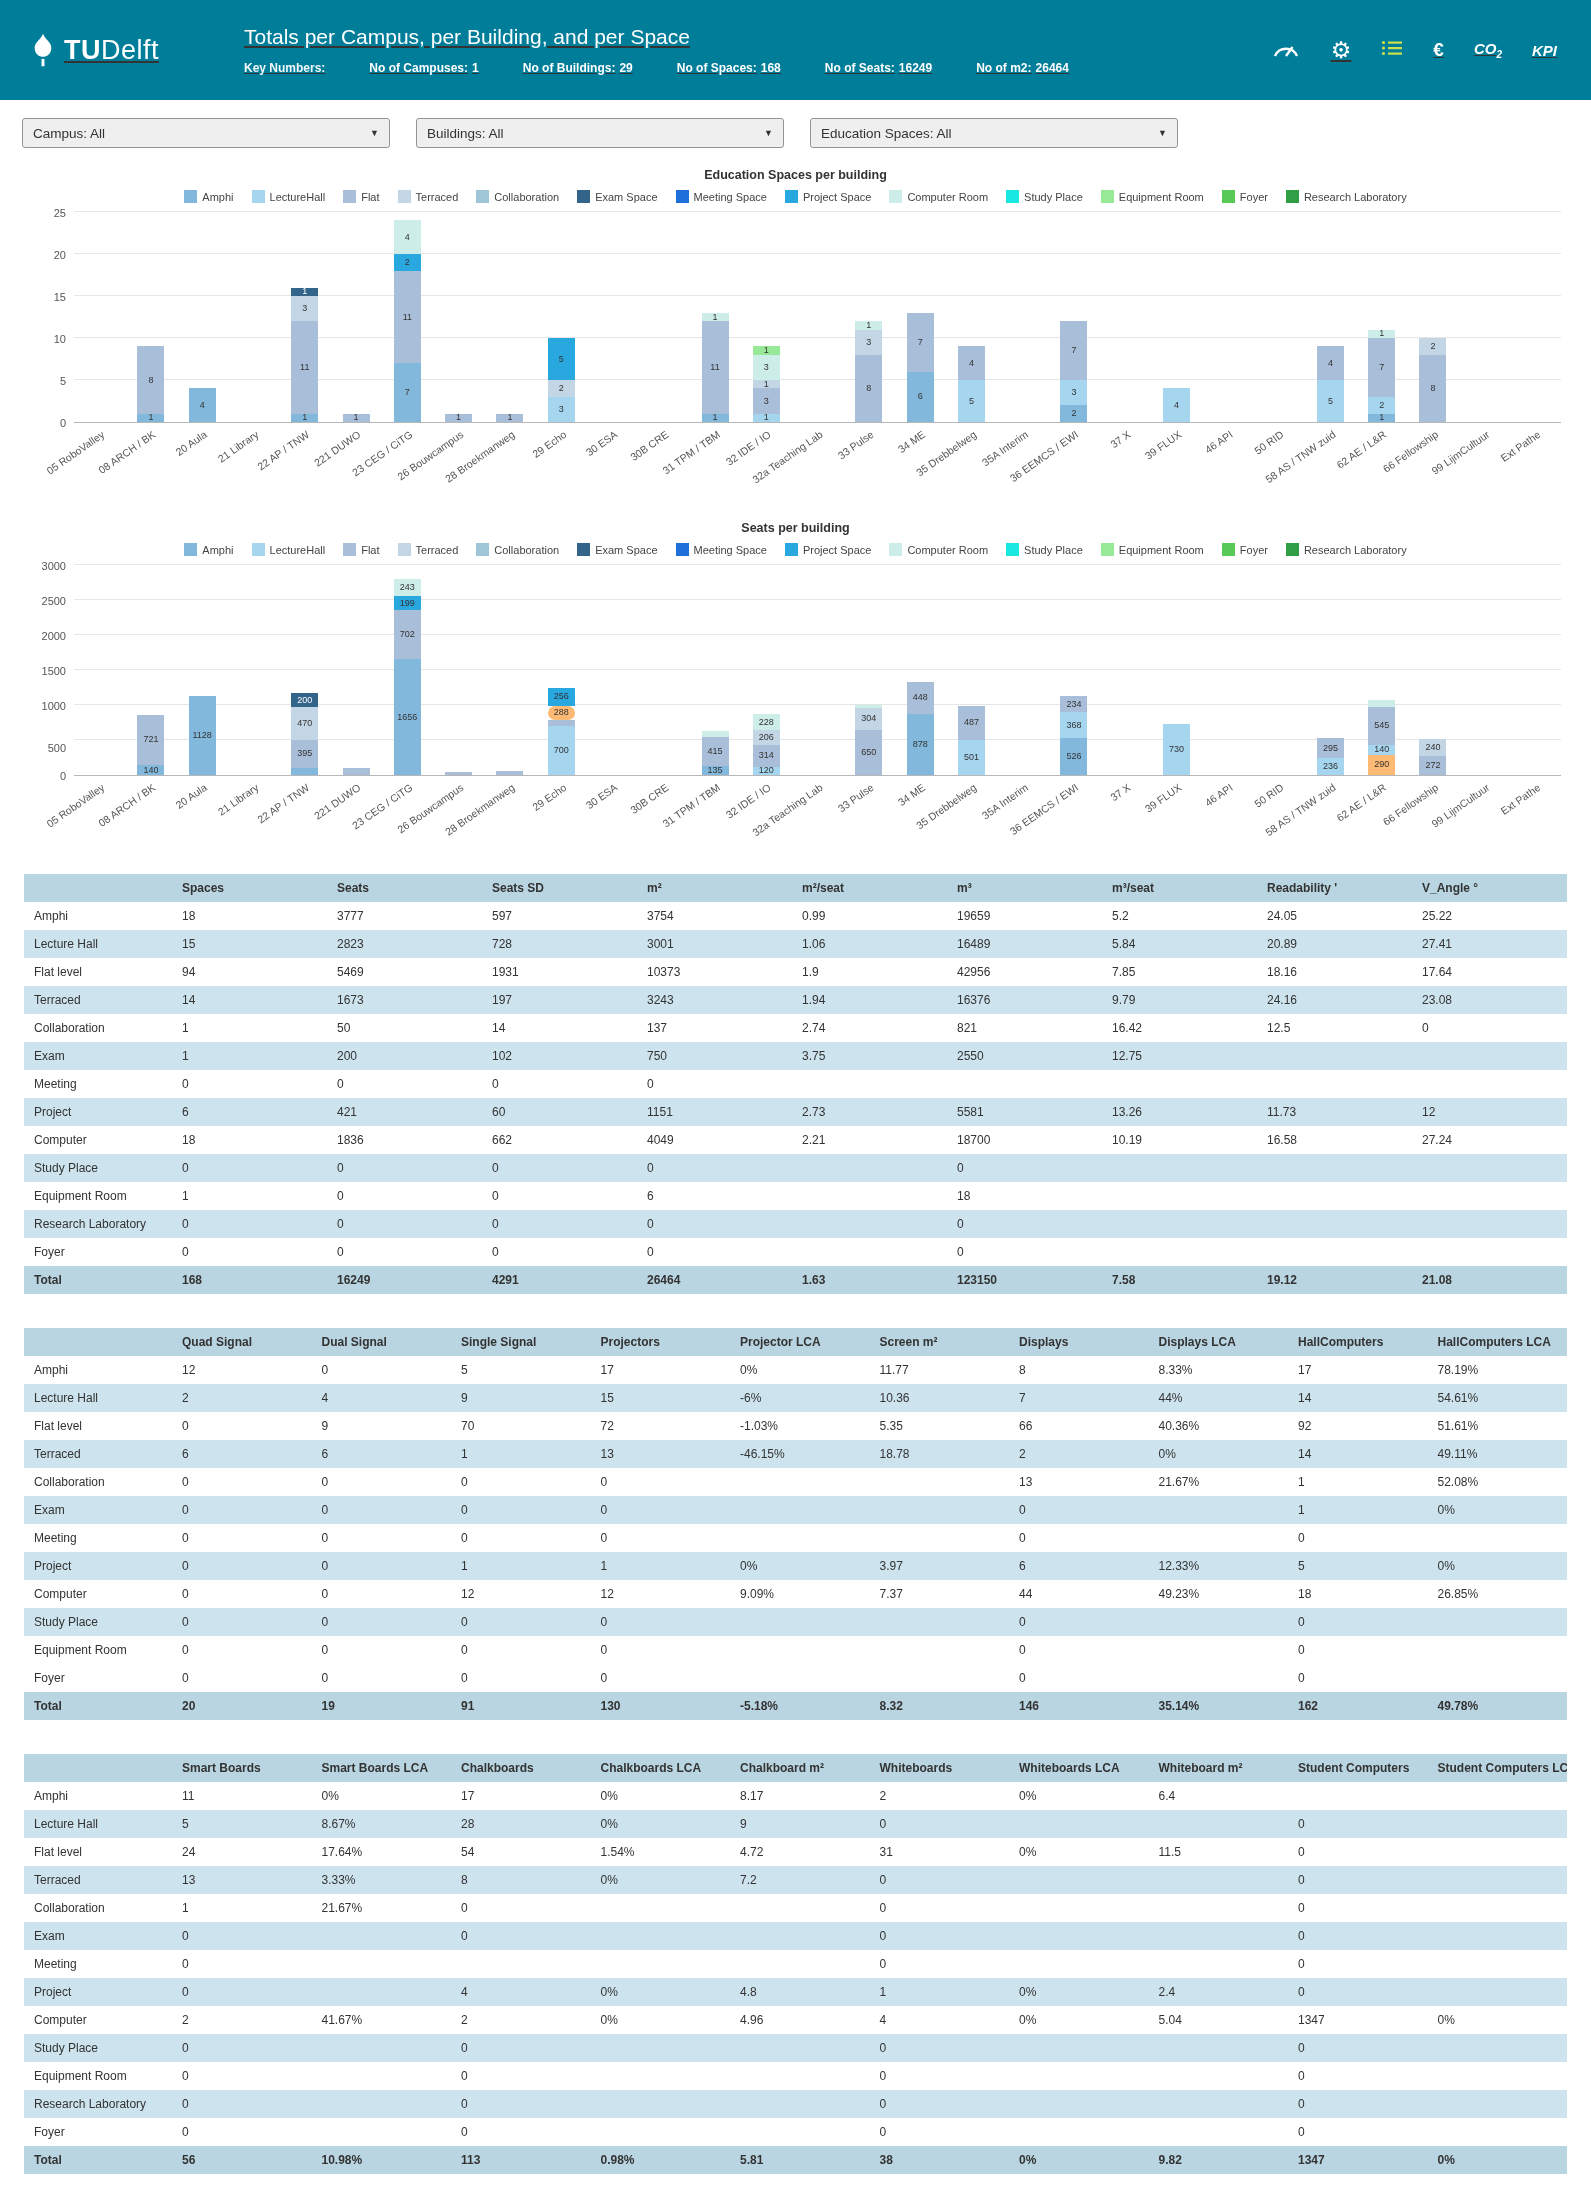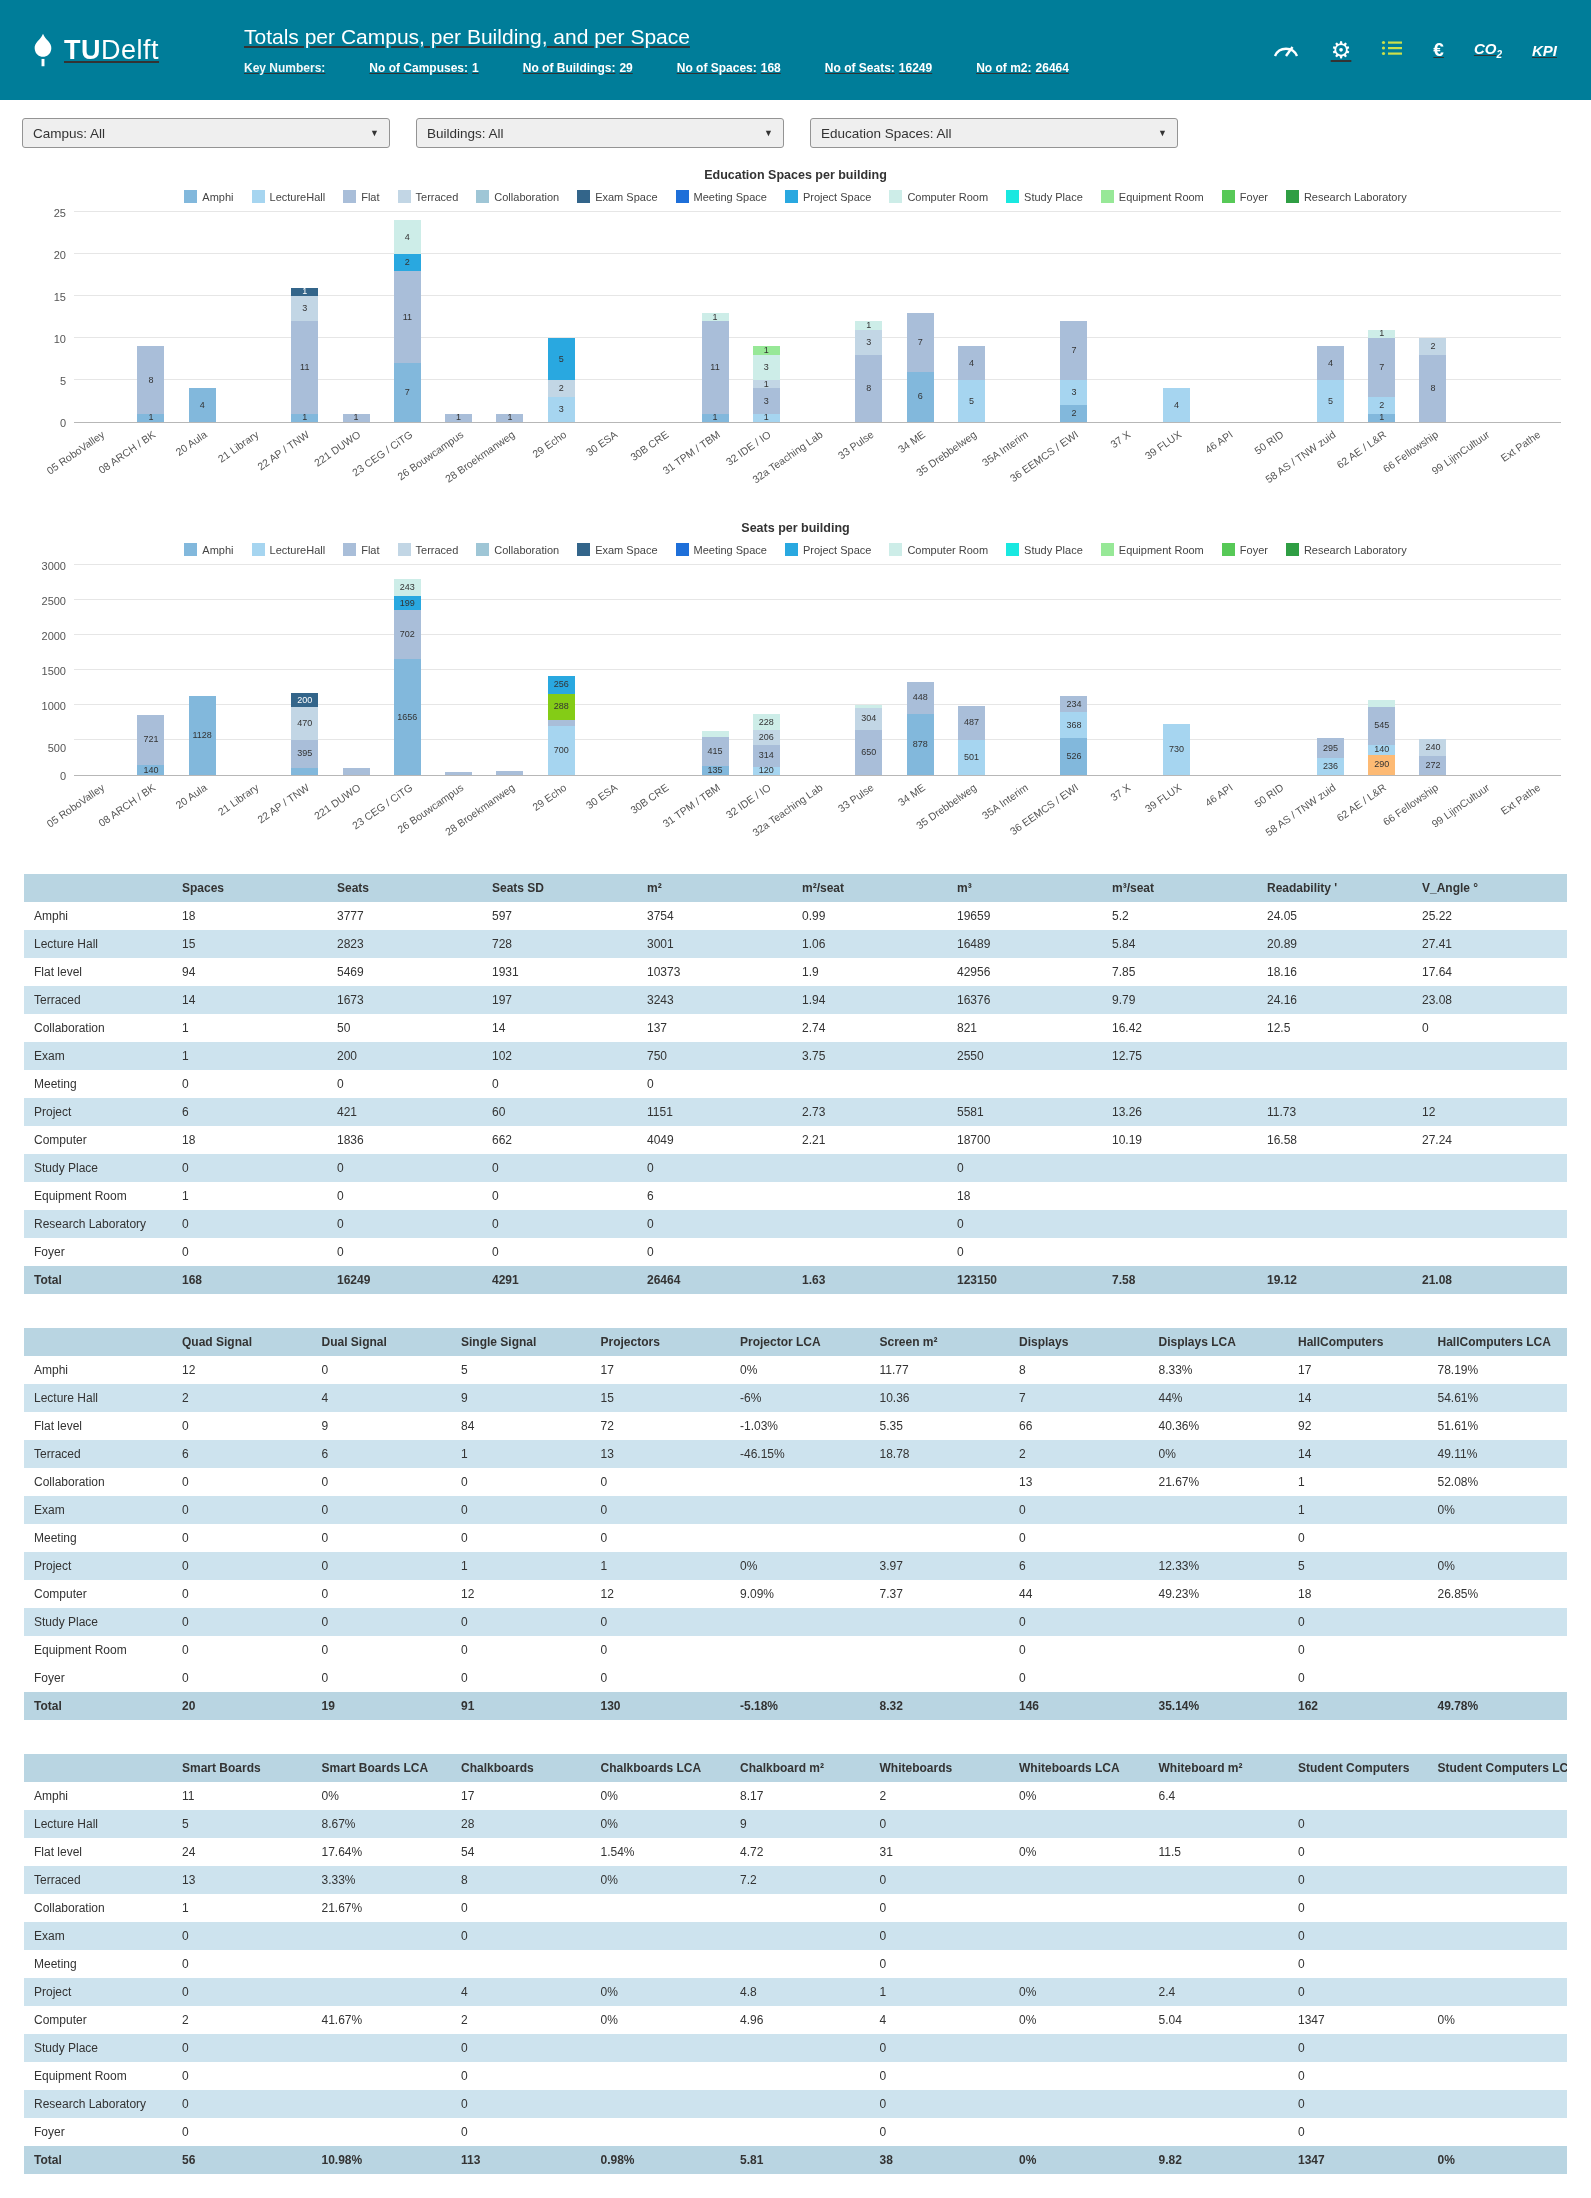--- a/index.html
+++ b/index.html
@@ -617,21 +617,21 @@
               <div class="seg" style="height: 3.99px; background: rgb(169, 190, 217);"></div>
             </div>
             <span class="xlabel">28 Broekmanweg</span>
           </div>
           <div class="slot">
             <div class="bar">
               <div class="seg" style="height: 49px; background: rgb(166, 213, 240);">
                 <span class="seglabel">700</span>
               </div>
               <div class="seg" style="height: 6.09px; background: rgb(169, 190, 217);"></div>
-              <div class="seg" style="height: 26px; background: #84cc16;">
+              <div class="seg" style="height: 14px; background: #fdba74; border-radius: 10px;">
                 <span class="seglabel">288</span>
               </div>
               <div class="seg" style="height: 17.92px; background: rgb(41, 168, 224);">
                 <span class="seglabel">256</span>
               </div>
             </div>
             <span class="xlabel">29 Echo</span>
           </div>
           <div class="slot">
             <div class="bar"></div>
@@ -1023,21 +1023,21 @@
           <td>10.36</td>
           <td>7</td>
           <td>44%</td>
           <td>14</td>
           <td>54.61%</td>
         </tr>
         <tr>
           <td class="rowlabel">Flat level</td>
           <td>0</td>
           <td>9</td>
-          <td>84</td>
+          <td>70</td>
           <td>72</td>
           <td>-1.03%</td>
           <td>5.35</td>
           <td>66</td>
           <td>40.36%</td>
           <td>92</td>
           <td>51.61%</td>
         </tr>
         <tr class="alt">
           <td class="rowlabel">Terraced</td>

